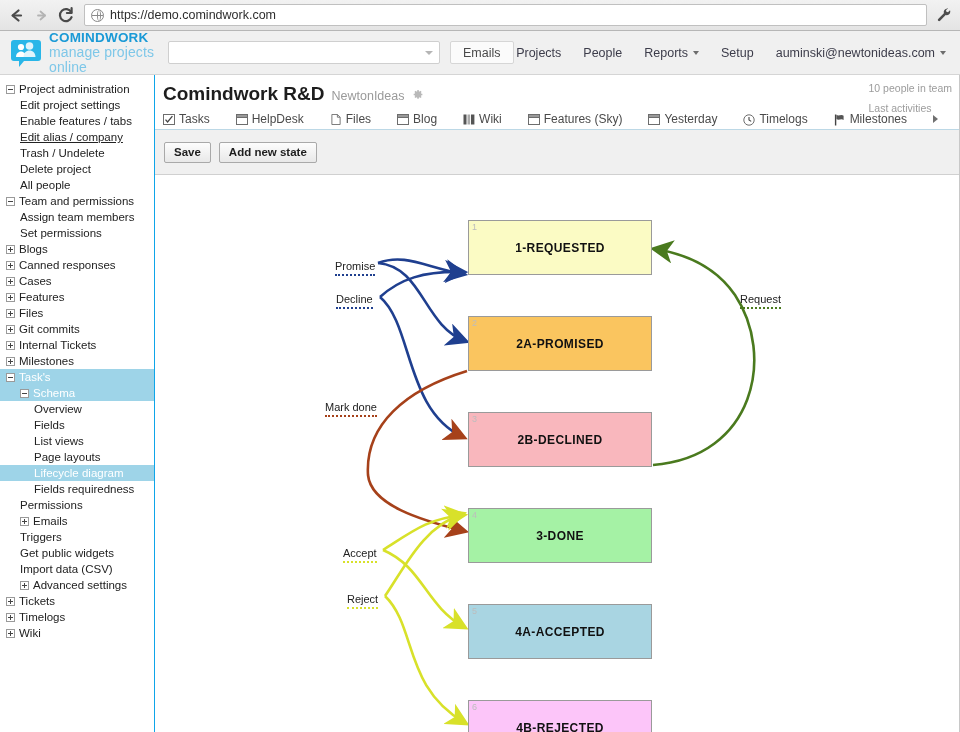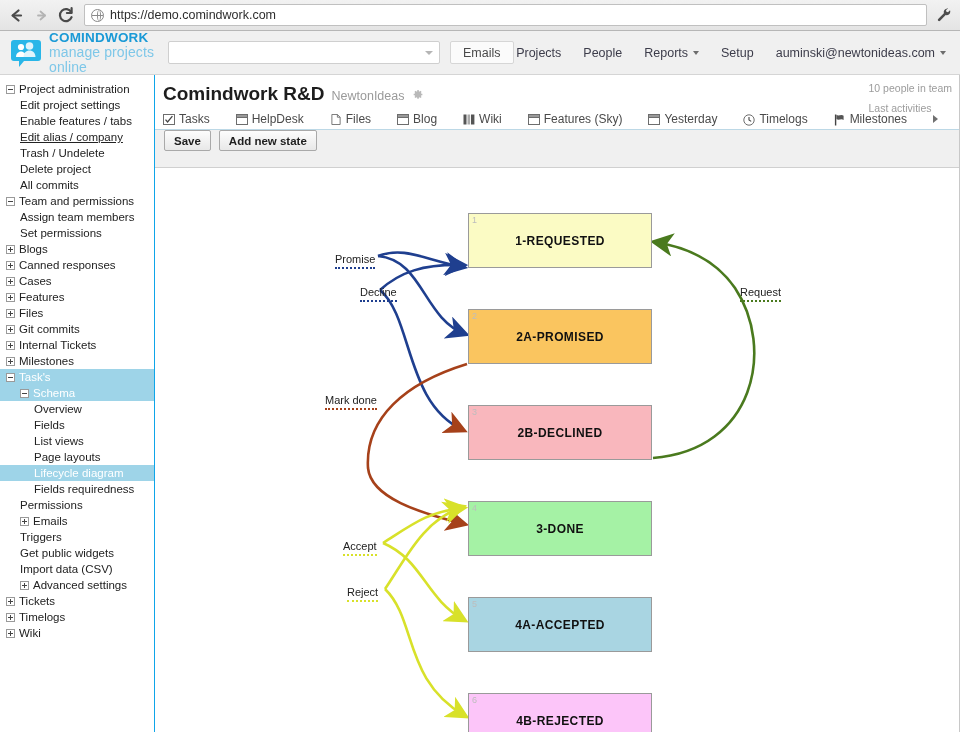--- a/index.html
+++ b/index.html
@@ -252,23 +252,23 @@
     right: 8px;
     top: 4px;
     text-align: left;
     font-size: 10.5px;
     color: #9c9c9c;
     line-height: 1.9;
   }
   .toolbar-strip {
     border-top: 1px solid #bcd8e6;
     background: #f0f0f0;
-    height: 39px;
-    display: flex;
-    align-items: flex-start;
+    height: 46px;
+    display: flex;
+    align-items: center;
     padding-left: 9px;
     gap: 8px;
     border-bottom: 1px solid #d0d0d0;
   }
   .tb-btn {
     height: 21px;
     padding: 0 9px;
     background: linear-gradient(to bottom,#fdfdfd,#e8e8e8);
     border: 1px solid #a9a9a9;
     border-radius: 2px;
@@ -423,21 +423,21 @@
       <div class="tree-item lvl1">
         <span class="lbl underline">Edit alias / company</span>
       </div>
       <div class="tree-item lvl1">
         <span class="lbl">Trash / Undelete</span>
       </div>
       <div class="tree-item lvl1">
         <span class="lbl">Delete project</span>
       </div>
       <div class="tree-item lvl1">
-        <span class="lbl">All commits</span>
+        <span class="lbl">All people</span>
       </div>
       <div class="tree-item lvl0">
         <span class="toggle minus"></span>
         <span class="lbl">Team and permissions</span>
       </div>
       <div class="tree-item lvl1">
         <span class="lbl">Assign team members</span>
       </div>
       <div class="tree-item lvl1">
         <span class="lbl">Set permissions</span>
@@ -689,21 +689,21 @@
             <span class="state-num">5</span>
             <span>4A-ACCEPTED</span>
           </div>
           <div class="state-box" style="left: 313px; top: 525px; width: 184px; height: 55px; background: rgb(252, 197, 249);">
             <span class="state-num">6</span>
             <span>4B-REJECTED</span>
           </div>
         </div>
       <div id="edgelabels">
           <div class="edge-label" style="left: 180px; top: 85px;"><span>Promise</span><span class="lbl-u" style="border-bottom-color: rgb(31, 63, 143);"></span></div>
-          <div class="edge-label" style="left: 181px; top: 118px; margin-left: 24px;"><span>Decline</span><span class="lbl-u" style="border-bottom-color: rgb(31, 63, 143);"></span></div>
+          <div class="edge-label" style="left: 181px; top: 118px;"><span>Decline</span><span class="lbl-u" style="border-bottom-color: rgb(31, 63, 143);"></span></div>
           <div class="edge-label" style="left: 170px; top: 226px;"><span>Mark done</span><span class="lbl-u" style="border-bottom-color: rgb(166, 65, 26);"></span></div>
           <div class="edge-label" style="left: 188px; top: 372px;"><span>Accept</span><span class="lbl-u" style="border-bottom-color: rgb(216, 225, 42);"></span></div>
           <div class="edge-label" style="left: 192px; top: 418px;"><span>Reject</span><span class="lbl-u" style="border-bottom-color: rgb(216, 225, 42);"></span></div>
           <div class="edge-label" style="left: 585px; top: 118px;"><span>Request</span><span class="lbl-u" style="border-bottom-color: rgb(74, 122, 30);"></span></div>
         </div>
     </div>
 
     <div class="right-border"></div>
   </div>
 </div>

